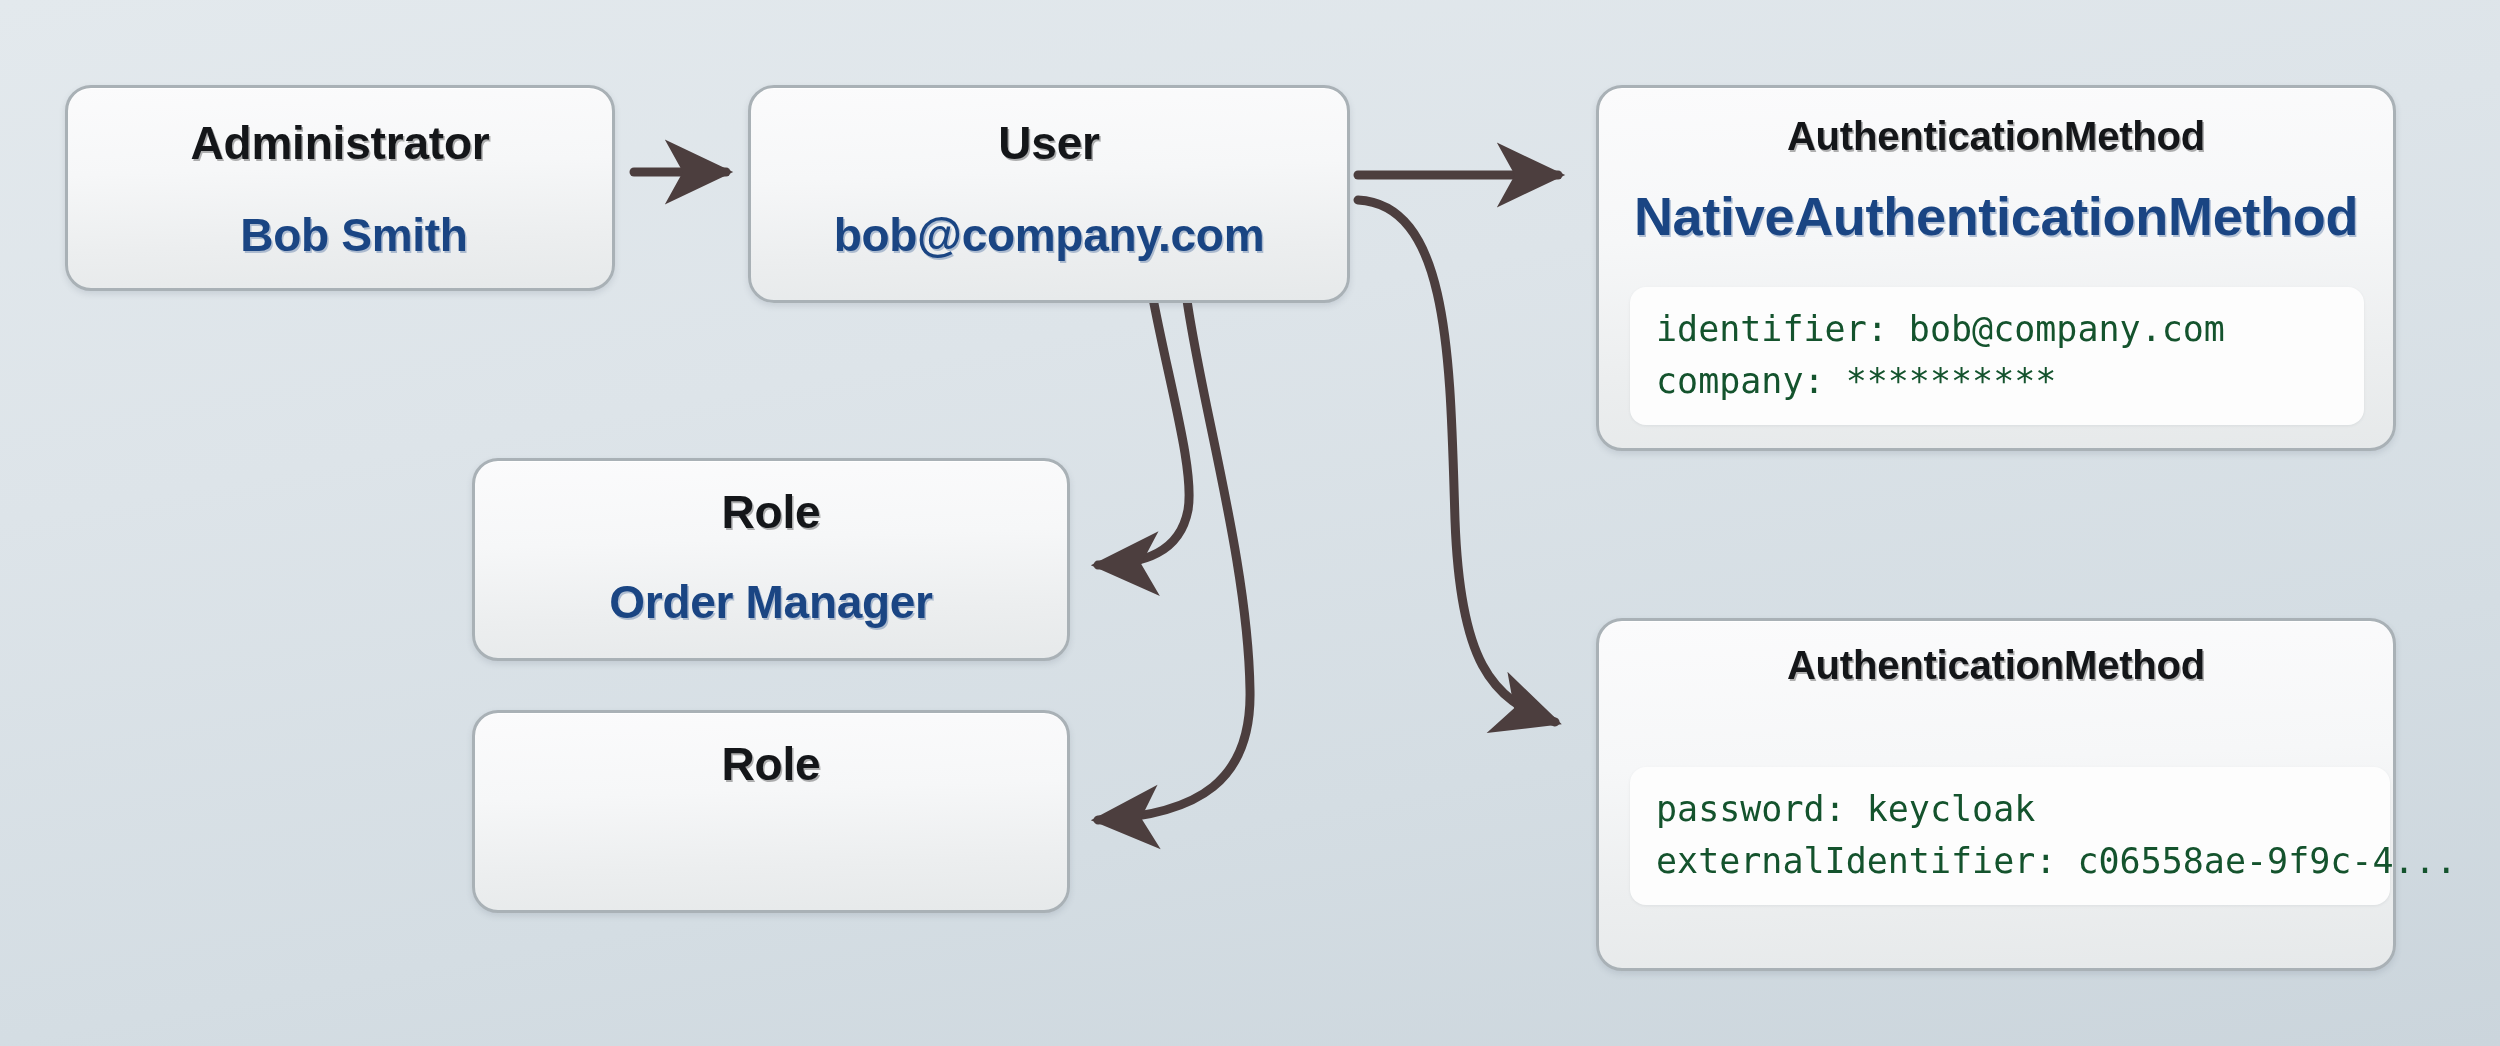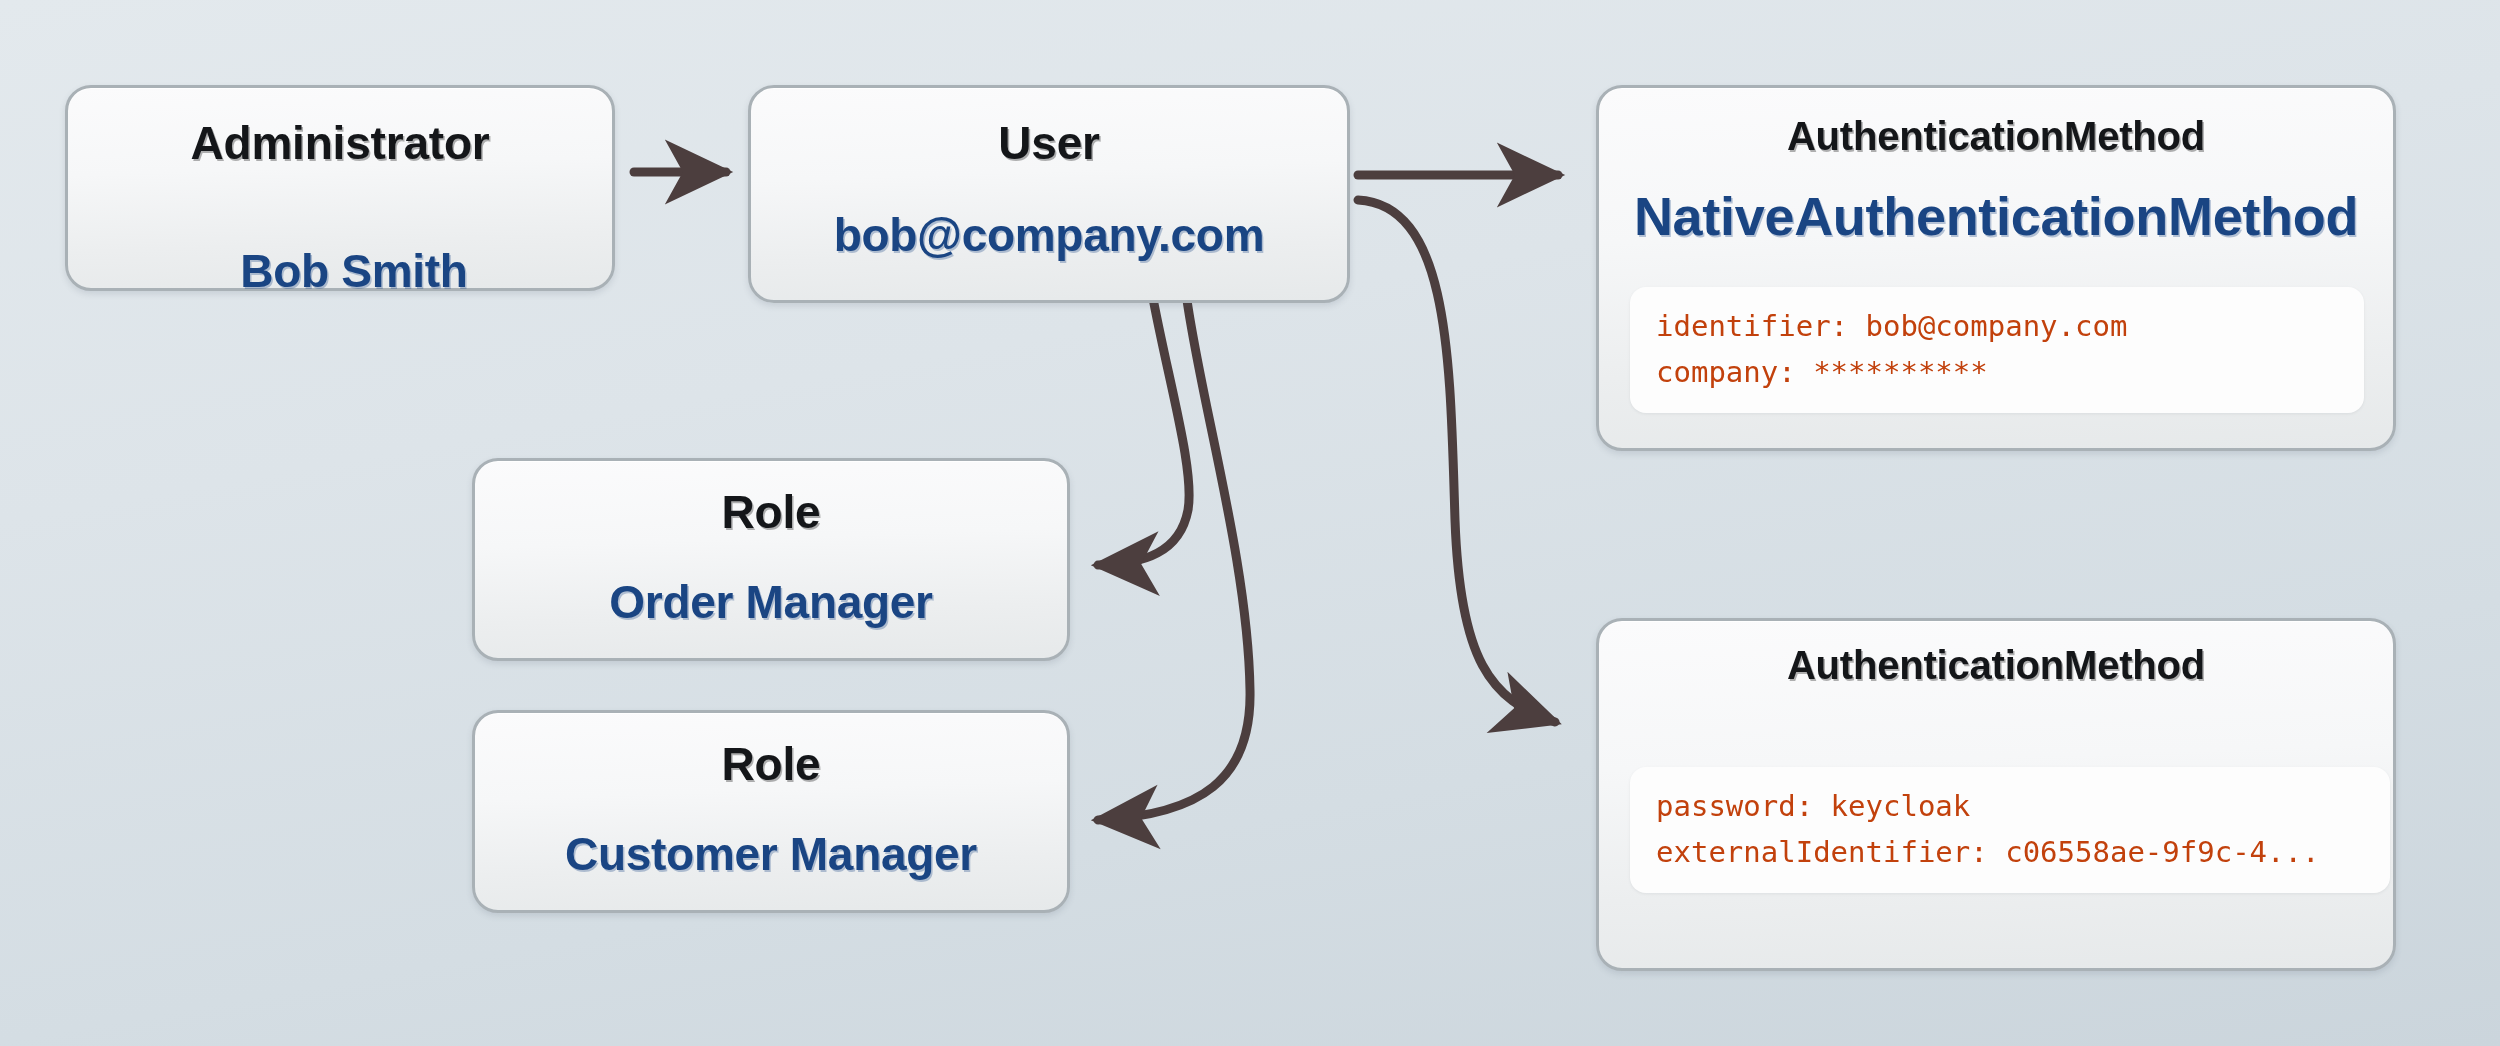--- a/index.html
+++ b/index.html
@@ -51,28 +51,28 @@
     background:#fdfdfd;
     border-radius:16px;
     box-shadow:0 1px 3px rgba(90,100,110,0.10);
     padding:22px 26px 24px 26px;
     display:flex;
     flex-direction:column;
     gap:12px;
   }
   .details-line {
     font-family:"DejaVu Sans Mono", "Liberation Mono", monospace;
-    font-size:29px;
-    color:#c2410c;
+    font-size:35px;
+    color:#14532d;
     white-space:nowrap;
     letter-spacing:0px;
   }
 
   
-  #node-administrator { left:65px;  top:85px;  width:550px; height:206px;gap:36px; }
+  #node-administrator { left:65px;  top:85px;  width:550px; height:206px; }
   #node-administrator .node-type  { margin-top:28px; }
   #node-administrator .node-value { margin-top:38px;margin-left:28px; }
 
   #node-user { left:748px; top:85px; width:602px; height:218px; }
   #node-user .node-type  { margin-top:28px; }
   #node-user .node-value { margin-top:38px; }
 
   #node-role-order { left:472px; top:458px; width:598px; height:203px; }
   #node-role-order .node-type  { margin-top:24px; }
   #node-role-order .node-value { margin-top:36px; }
@@ -129,21 +129,20 @@
     <div class="node-value">bob@company.com</div>
   </div>
 
   <div class="node card-sm" id="node-role-order">
     <div class="node-type">Role</div>
     <div class="node-value">Order Manager</div>
   </div>
 
   <div class="node card-sm" id="node-role-customer">
     <div class="node-type">Role</div>
-    <div class="node-value">Customer Manager</div>
   </div>
 
   <div class="node card-auth" id="node-auth-native">
     <div class="node-type">AuthenticationMethod</div>
     <div class="node-value">NativeAuthenticationMethod</div>
   </div>
   <div class="details" style="left:1630px; top:287px; width:734px;">
     <div class="details-line">identifier: bob@company.com</div>
     <div class="details-line">company: **********</div>
   </div>

